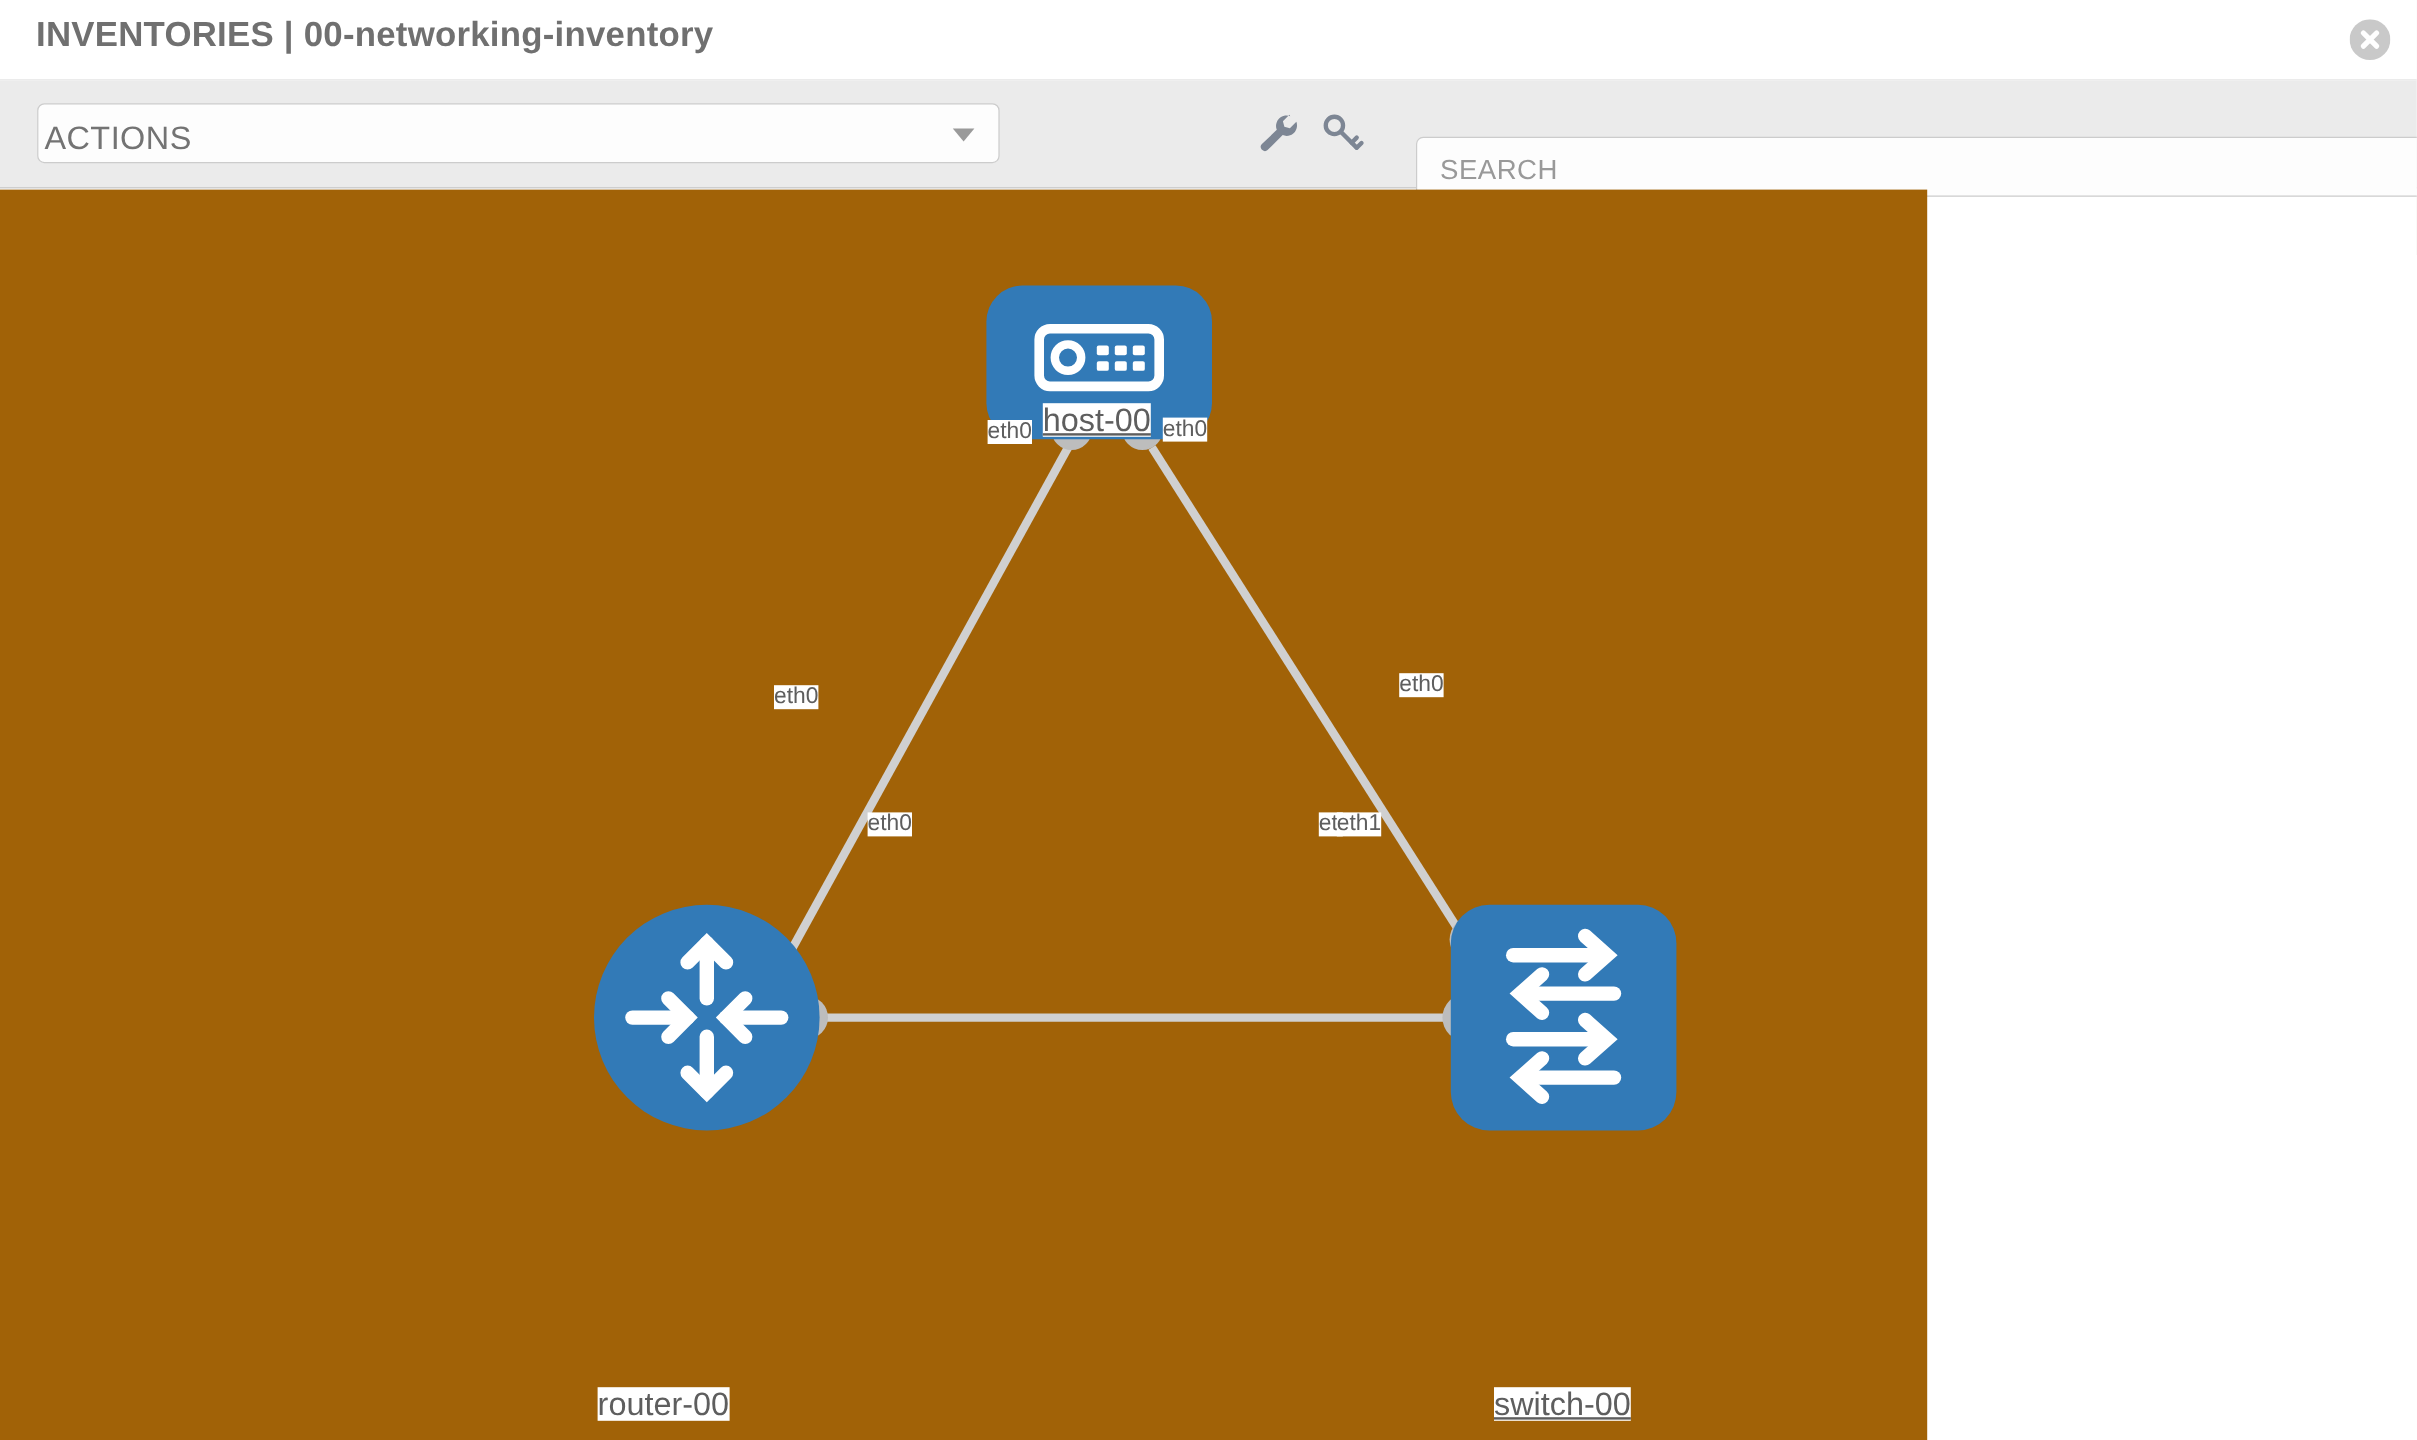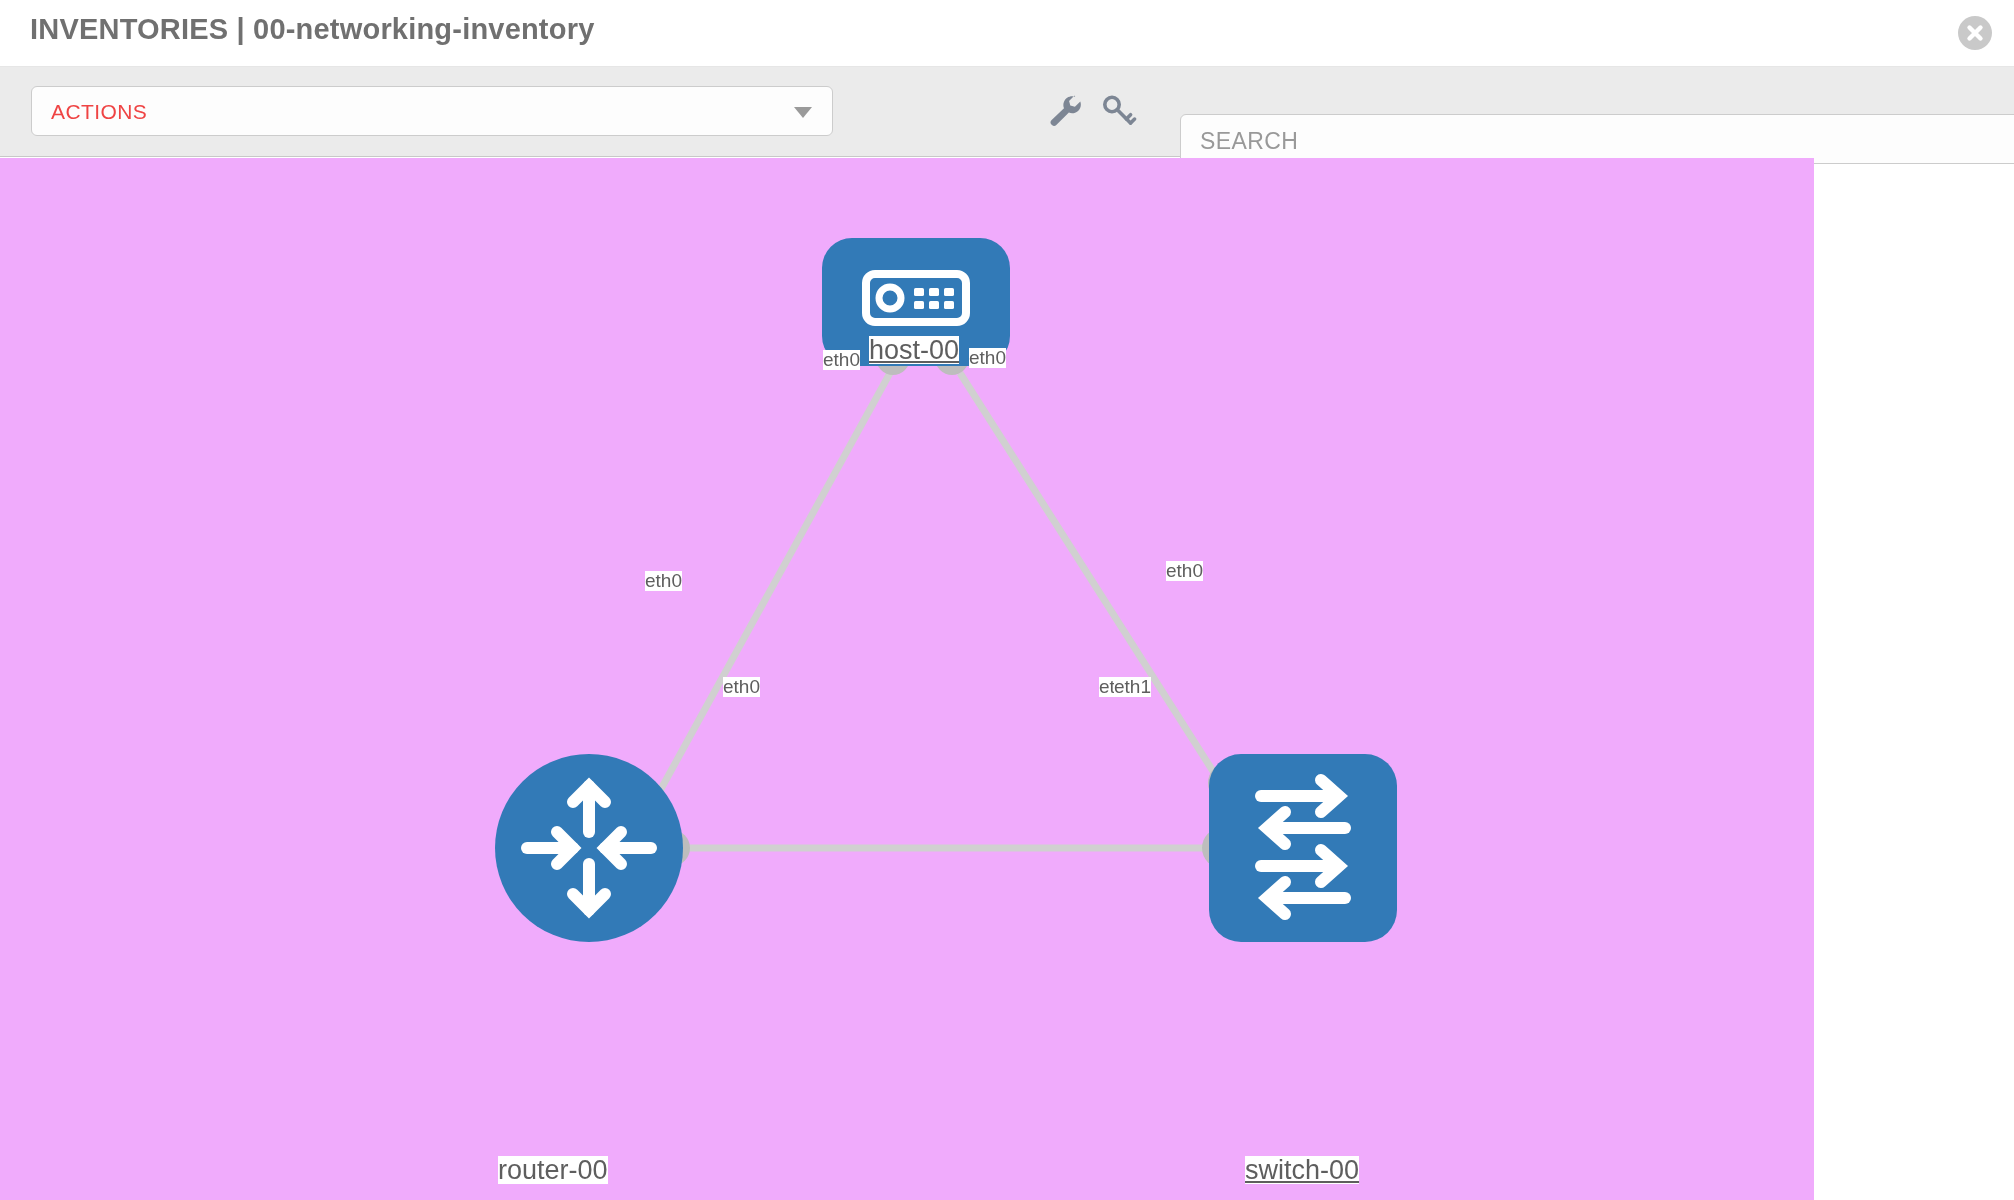--- a/index.html
+++ b/index.html
@@ -54,23 +54,23 @@
   .actions-select {
     position: absolute;
     left: 31px; top: 19px;
     width: 802px; height: 50px;
     background: #fdfdfd;
     border: 1px solid #cccccc;
     border-radius: 6px;
   }
   .actions-select .label {
     position: absolute;
-    left: 19px; top: 13px;
-    font-size: 21px;
-    color: #ef4444;
+    left: 5px; top: 13px;
+    font-size: 27px;
+    color: #737373;
     letter-spacing: 0.4px;
   }
   .caret {
     position: absolute;
     right: 20px; top: 50%;
     margin-top: -4px;
     width: 0; height: 0;
     border-left: 9px solid transparent;
     border-right: 9px solid transparent;
     border-top: 11px solid #9a9a9a;
@@ -98,22 +98,22 @@
     left: 19px; top: 13px;
     font-size: 23px;
     color: #999999;
     letter-spacing: 0.4px;
   }
 
   
   .canvas {
     position: absolute;
     left: 0; top: 158px;
-    width: 1814px; height: 1042px;
-    background: #f0abfc;
+    width: 1606px; height: 1042px;
+    background: #a16207;
     overflow: hidden;
   }
   .canvas svg { position: absolute; left: 0; top: 0; }
 
   .nodelabel {
     position: absolute;
     background: #ffffff;
     color: #5e5e5e;
     white-space: nowrap;
     line-height: 1.05;

